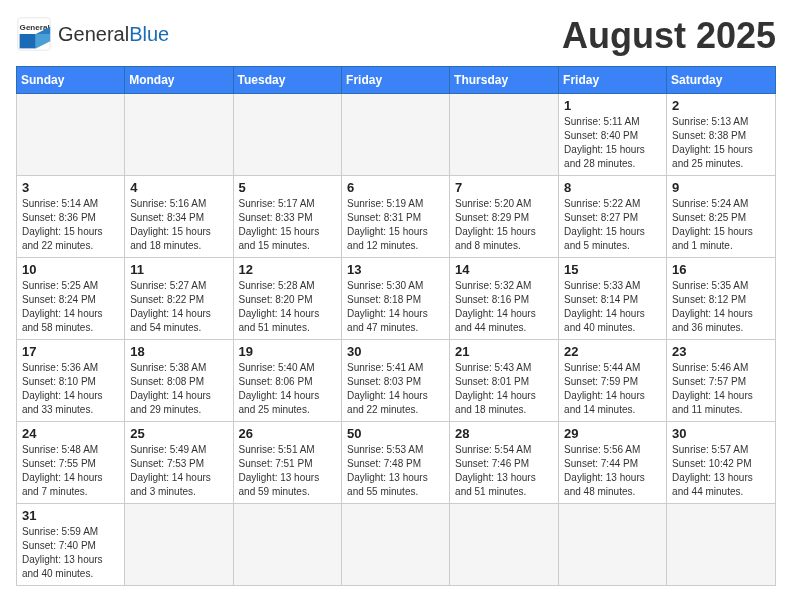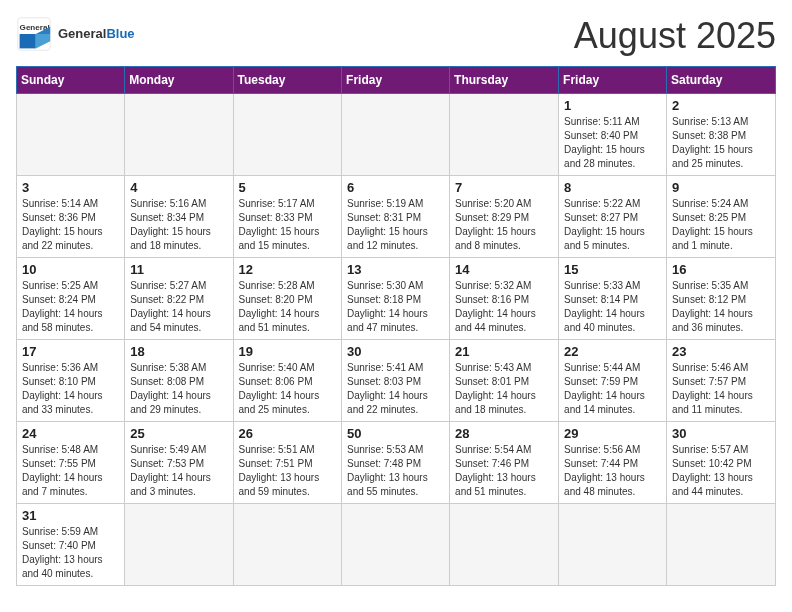--- a/index.html
+++ b/index.html
@@ -15,52 +15,52 @@
       justify-content: space-between;
       align-items: flex-start;
       margin-bottom: 10px;
     }
     .logo {
       display: flex;
       align-items: center;
       gap: 6px;
     }
     .logo-text {
-      font-size: 13px;
-      font-weight: bold;
+      font-size: 20px;
+      font-weight: normal;
       color: #333;
       line-height: 1.1;
     }
     .logo-text span {
       color: #1a6bb5;
     }
     .logo-icon {
       width: 36px;
       height: 36px;
     }
     .title-block {
       text-align: right;
     }
     .cal-title {
       font-size: 36px;
-      font-weight: normal;
+      font-weight: bold;
       color: #333;
       line-height: 1.1;
     }
     .cal-subtitle {
       font-size: 14px;
       color: #555;
     }
     table {
       width: 100%;
       border-collapse: collapse;
       font-size: 11px;
     }
     thead tr th {
-      background: #701a75;
+      background: #3b82f6;
       color: #fff;
       padding: 6px 4px;
       text-align: left;
       font-size: 12px;
       font-weight: bold;
       border: 1px solid #2a6db5;
     }
     tbody tr td {
       border: 1px solid #ccc;
       vertical-align: top;

